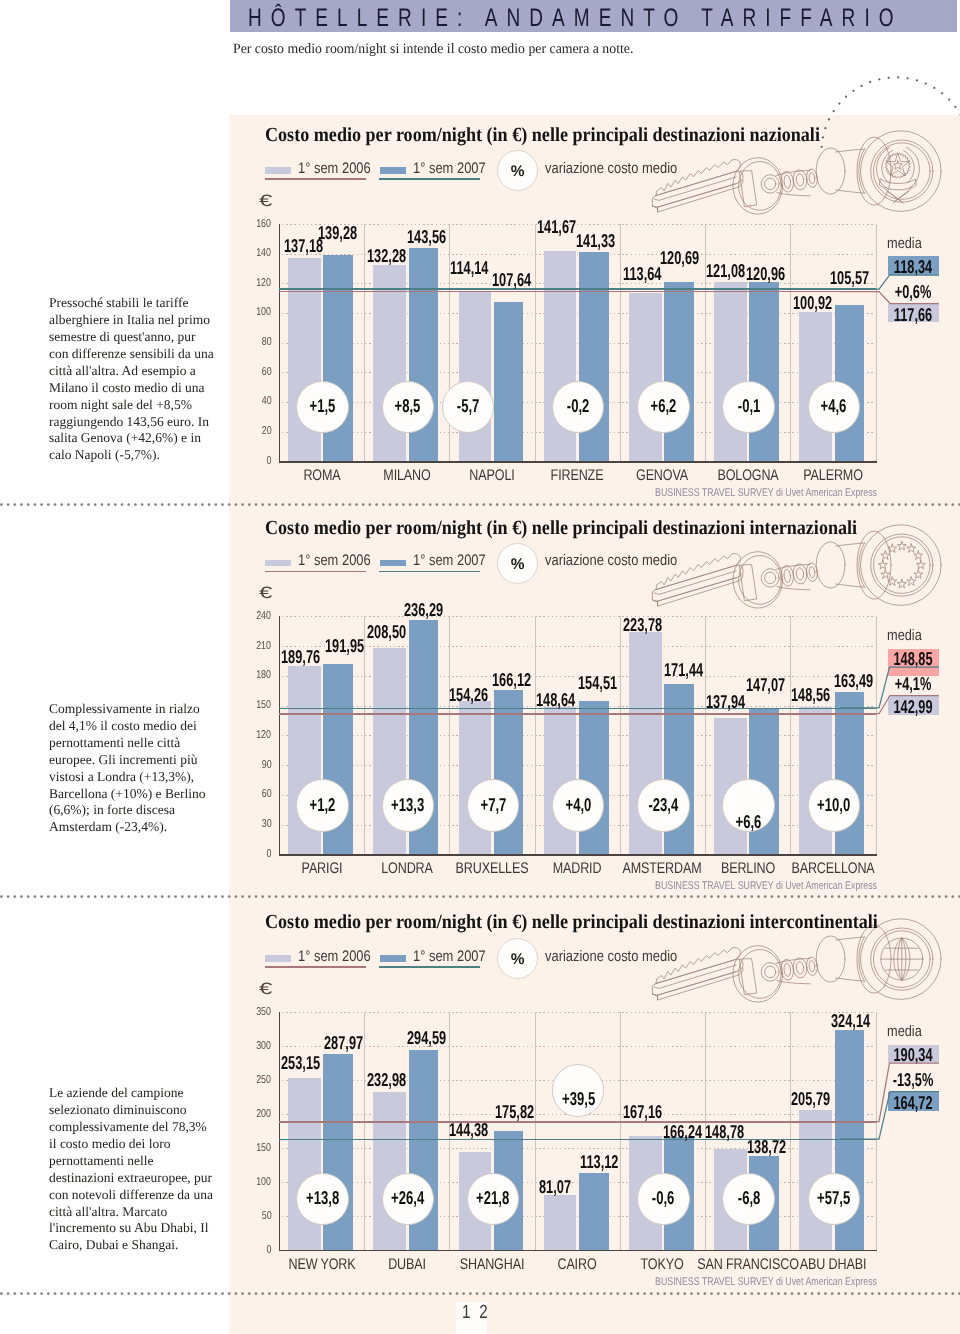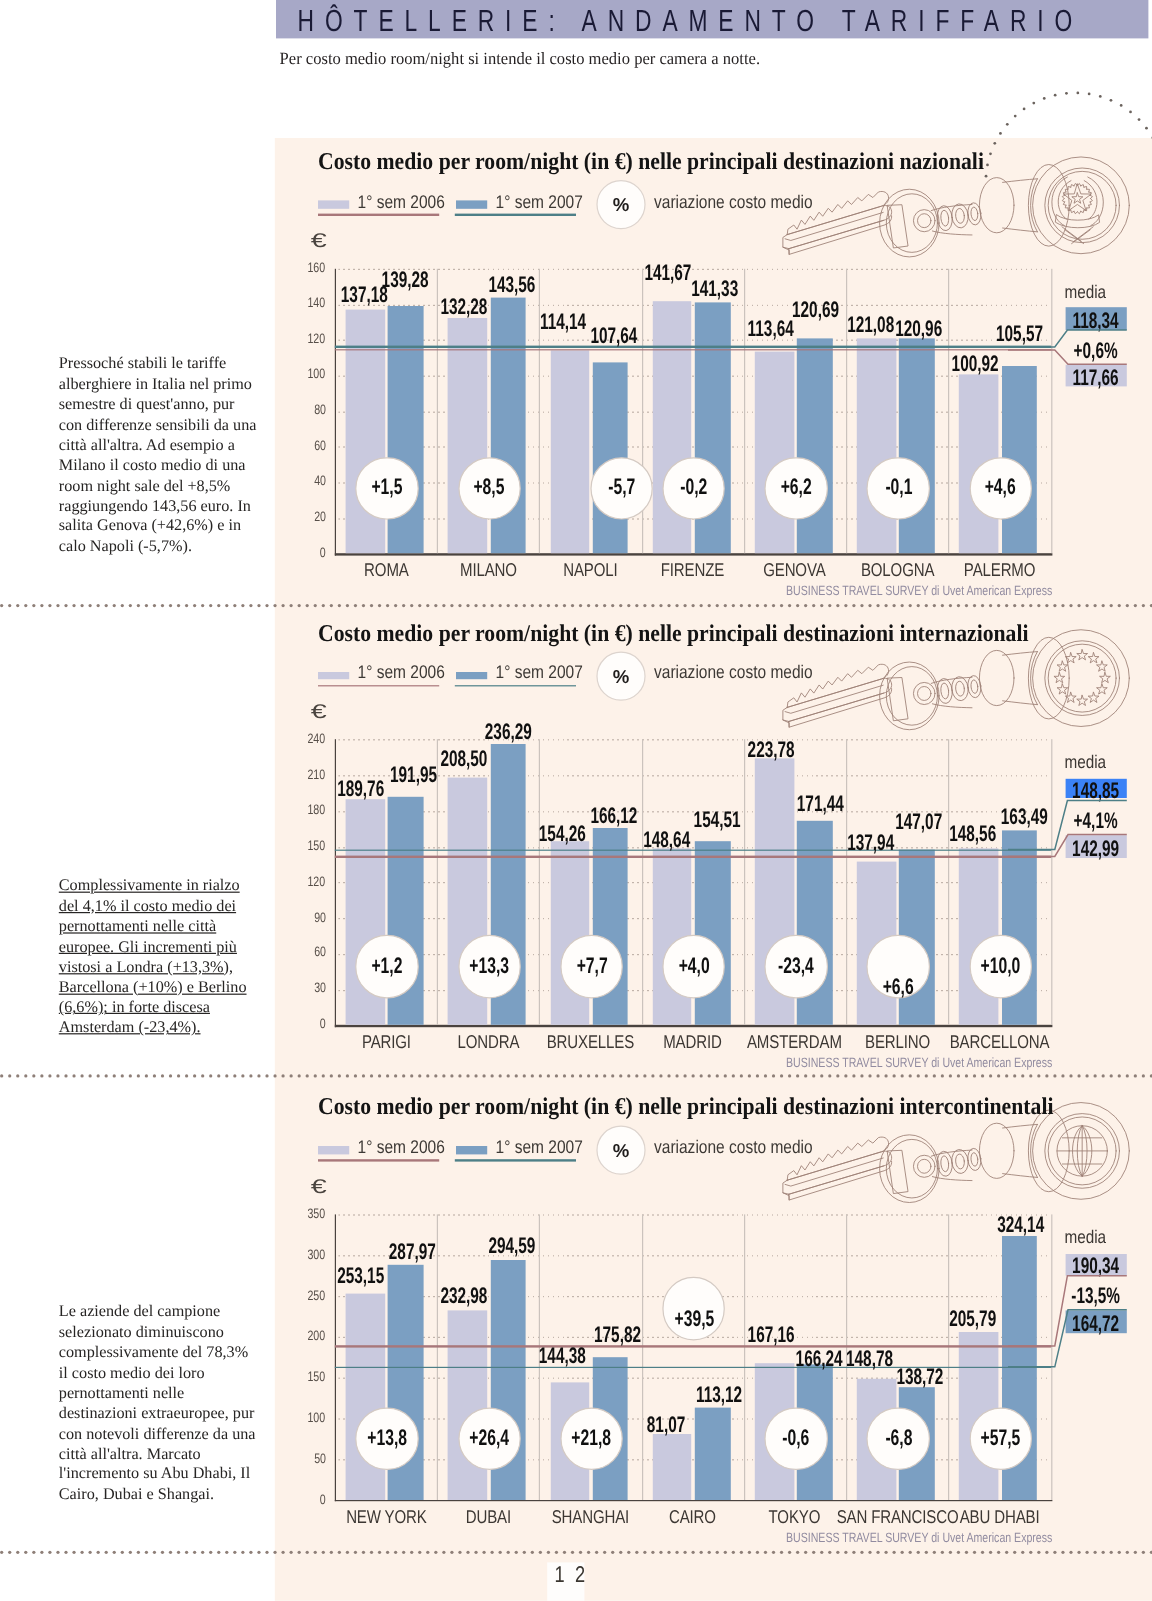--- a/index.html
+++ b/index.html
@@ -266,21 +266,21 @@
         <div class="blab" style="left:706.4px;top:259.6px;">121,08</div>
         <div class="blab" style="left:746.4px;top:263.2px;">120,96</div>
         <div class="blab" style="left:792.5px;top:291.6px;">100,92</div>
         <div class="blab" style="left:830px;top:267.3px;">105,57</div>
         <div class="vcirc" style="left:296.40714285714284px;top:381.1px;width:50.4px;height:50.4px;">
           <span style="top:13.3px;"><i>+1,5</i></span>
         </div>
         <div class="vcirc" style="left:381.62142857142857px;top:381.1px;width:50.4px;height:50.4px;">
           <span style="top:13.3px;"><i>+8,5</i></span>
         </div>
-        <div class="vcirc" style="left:492px;top:381.1px;width:50.4px;height:50.4px;text-decoration:underline;">
+        <div class="vcirc" style="left:442px;top:381.1px;width:50.4px;height:50.4px;text-decoration:underline;">
           <span style="top:13.3px;"><i>-5,7</i></span>
         </div>
         <div class="vcirc" style="left:552.05px;top:381.1px;width:50.4px;height:50.4px;">
           <span style="top:13.3px;"><i>-0,2</i></span>
         </div>
         <div class="vcirc" style="left:637.2642857142857px;top:381.1px;width:50.4px;height:50.4px;">
           <span style="top:13.3px;"><i>+6,2</i></span>
         </div>
         <div class="vcirc" style="left:722.4785714285714px;top:381.1px;width:50.4px;height:50.4px;">
           <span style="top:13.3px;"><i>-0,1</i></span>
@@ -511,21 +511,21 @@
             <path d="M298.3 46.9 L299.4 50.1 L302.7 50.1 L300.0 52.2 L301.0 55.4 L298.3 53.5 L295.5 55.4 L296.5 52.2 L293.8 50.1 L297.1 50.1 Z"></path>
             <path d="M291.3 53.9 L292.4 57.0 L295.8 57.1 L293.1 59.1 L294.1 62.4 L291.3 60.4 L288.5 62.4 L289.5 59.1 L286.8 57.1 L290.2 57.0 Z"></path>
             <path d="M281.8 56.4 L282.9 59.6 L286.3 59.6 L283.6 61.7 L284.6 64.9 L281.8 63.0 L279.0 64.9 L280.0 61.7 L277.3 59.6 L280.7 59.6 Z"></path>
             <path d="M272.3 53.9 L273.4 57.0 L276.8 57.1 L274.1 59.1 L275.1 62.4 L272.3 60.4 L269.5 62.4 L270.5 59.1 L267.8 57.1 L271.2 57.0 Z"></path>
             <path d="M265.3 46.9 L266.5 50.1 L269.8 50.1 L267.1 52.2 L268.1 55.4 L265.3 53.5 L262.6 55.4 L263.6 52.2 L260.9 50.1 L264.2 50.1 Z"></path>
             <path d="M262.8 37.4 L263.9 40.6 L267.3 40.6 L264.6 42.7 L265.6 45.9 L262.8 44.0 L260.0 45.9 L261.0 42.7 L258.3 40.6 L261.7 40.6 Z"></path>
             <path d="M265.3 27.9 L266.5 31.1 L269.8 31.1 L267.1 33.2 L268.1 36.4 L265.3 34.5 L262.6 36.4 L263.6 33.2 L260.9 31.1 L264.2 31.1 Z"></path>
             <path d="M272.3 20.9 L273.4 24.1 L276.8 24.2 L274.1 26.2 L275.1 29.4 L272.3 27.5 L269.5 29.4 L270.5 26.2 L267.8 24.2 L271.2 24.1 Z"></path>
           </g>
         </svg>
-        <div class="sidetext" style="top:730px;text-decoration:underline;">  Complessivamente in rialzo del 4,1% il costo medio dei pernottamenti nelle città europee. Gli incrementi più vistosi a Londra (+13,3%), Barcellona (+10%) e Berlino (6,6%); in forte discesa Amsterdam (-23,4%).</div>
+        <div class="sidetext" style="top:701px;">  Complessivamente in rialzo del 4,1% il costo medio dei pernottamenti nelle città europee. Gli incrementi più vistosi a Londra (+13,3%), Barcellona (+10%) e Berlino (6,6%); in forte discesa Amsterdam (-23,4%).</div>
         <div class="ctitle" style="left:264.5px;top:517px;">Costo medio per room/night (in €) nelle principali destinazioni internazionali</div>
         <div class="lg-sw" style="left:265.2px;top:559.6999999999999px;width:26.2px;height:6.4px;background:#c9c9de;"></div>
         <div class="lg-ul" style="left:264.8px;top:570.5px;width:101.6px;background:#a8777a;"></div>
         <div class="lg-tx" style="left:297.7px;top:552.3px;">1° sem 2006</div>
         <div class="lg-sw" style="left:380.2px;top:559.6999999999999px;width:25.7px;height:6.4px;background:#7b9fc2;"></div>
         <div class="lg-ul" style="left:379.4px;top:570.9px;width:100.8px;background:#4d7f87;"></div>
         <div class="lg-tx" style="left:413px;top:552.3px;">1° sem 2007</div>
         <div class="pcirc" style="left:497.1px;top:542.5px;width:39px;height:39px;">
           <span style="top:12.1px;font-size:15.5px;">%</span>
         </div>
@@ -620,21 +620,21 @@
         <div class="vcirc" style="left:637.2642857142857px;top:779.4px;width:50.4px;height:50.4px;">
           <span style="top:13.3px;"><i>-23,4</i></span>
         </div>
         <div class="vcirc" style="left:722.4785714285714px;top:779.4px;width:50.4px;height:50.4px;">
           <span style="top:13.3px;margin-top:17px;"><i>+6,6</i></span>
         </div>
         <div class="vcirc" style="left:807.6928571428571px;top:779.4px;width:50.4px;height:50.4px;">
           <span style="top:13.3px;"><i>+10,0</i></span>
         </div>
         <div class="mlabel" style="left:886.5px;top:627.0999999999999px;">media</div>
-        <div class="mbox" style="left:887.6px;top:648.6999999999999px;width:51.4px;height:16px;background:#3b82f6;">
+        <div class="mbox" style="left:887.6px;top:648.6999999999999px;width:51.4px;height:27px;background:#fca5a5;">
           <span>148,85</span>
         </div>
         <div class="mbox" style="left:887.6px;top:696.4px;width:51.4px;height:18.2px;background:#c9c9de;">
           <span>142,99</span>
         </div>
         <div class="mvar" style="left:886px;top:673.0999999999999px;width:54px;">
           <span>+4,1%</span>
         </div>
         <svg class="wm" style="left:840px;top:616.3px;" width="104" height="130">
           <path d="M0 91.92839583333325 L39 91.92839583333325 L49.5 51.10000000000002 L99 51.10000000000002" fill="none" stroke="#4d7f87" stroke-width="1.25"></path>

